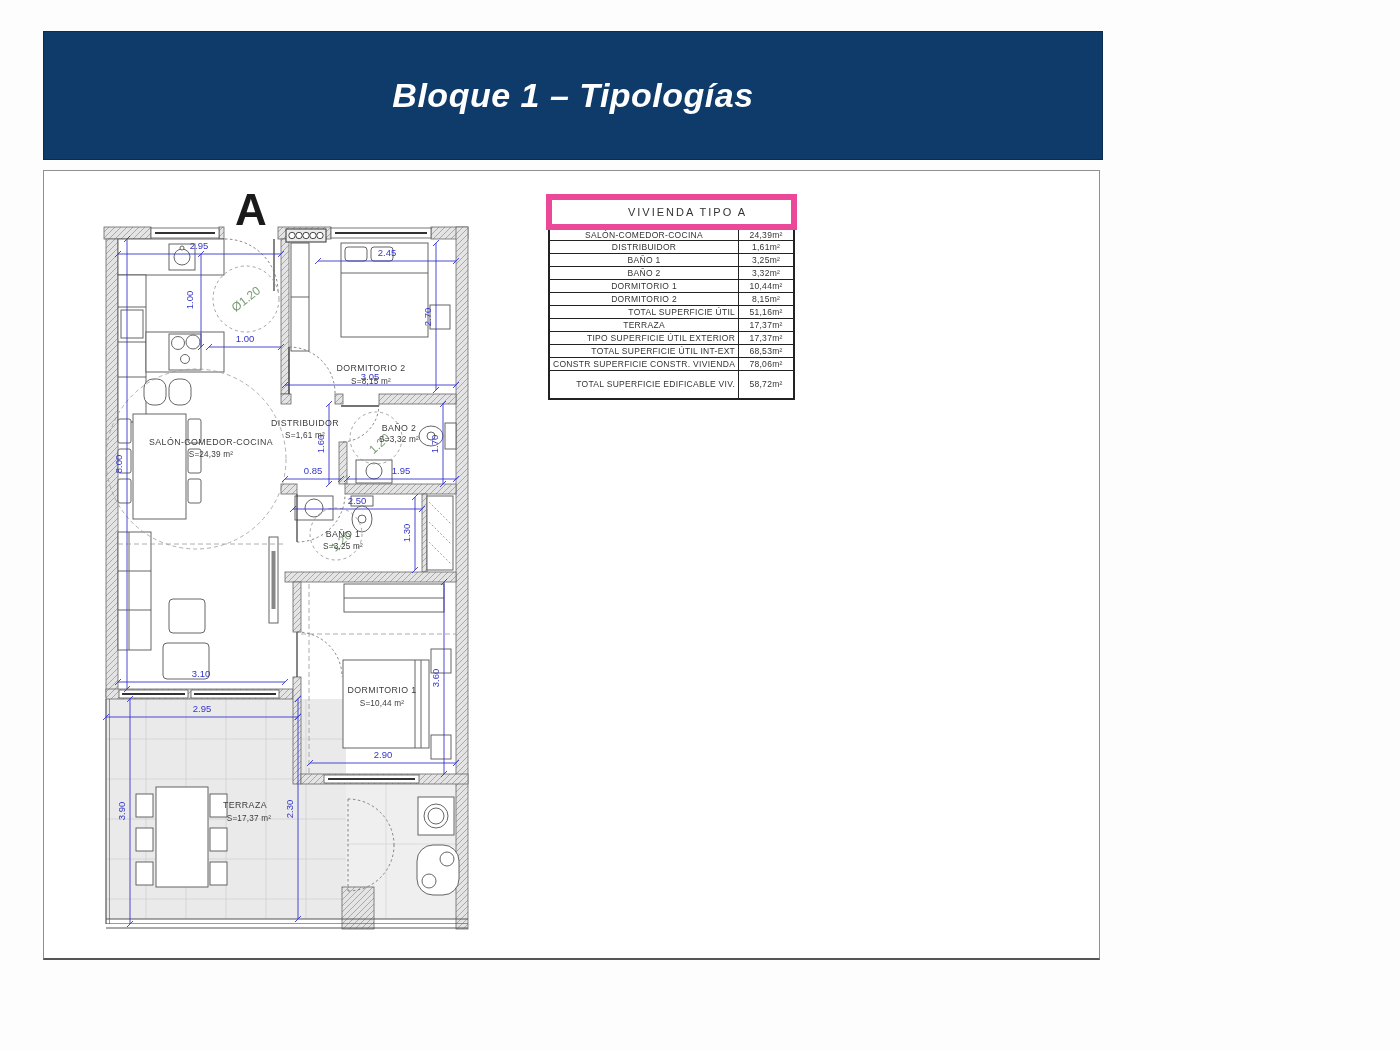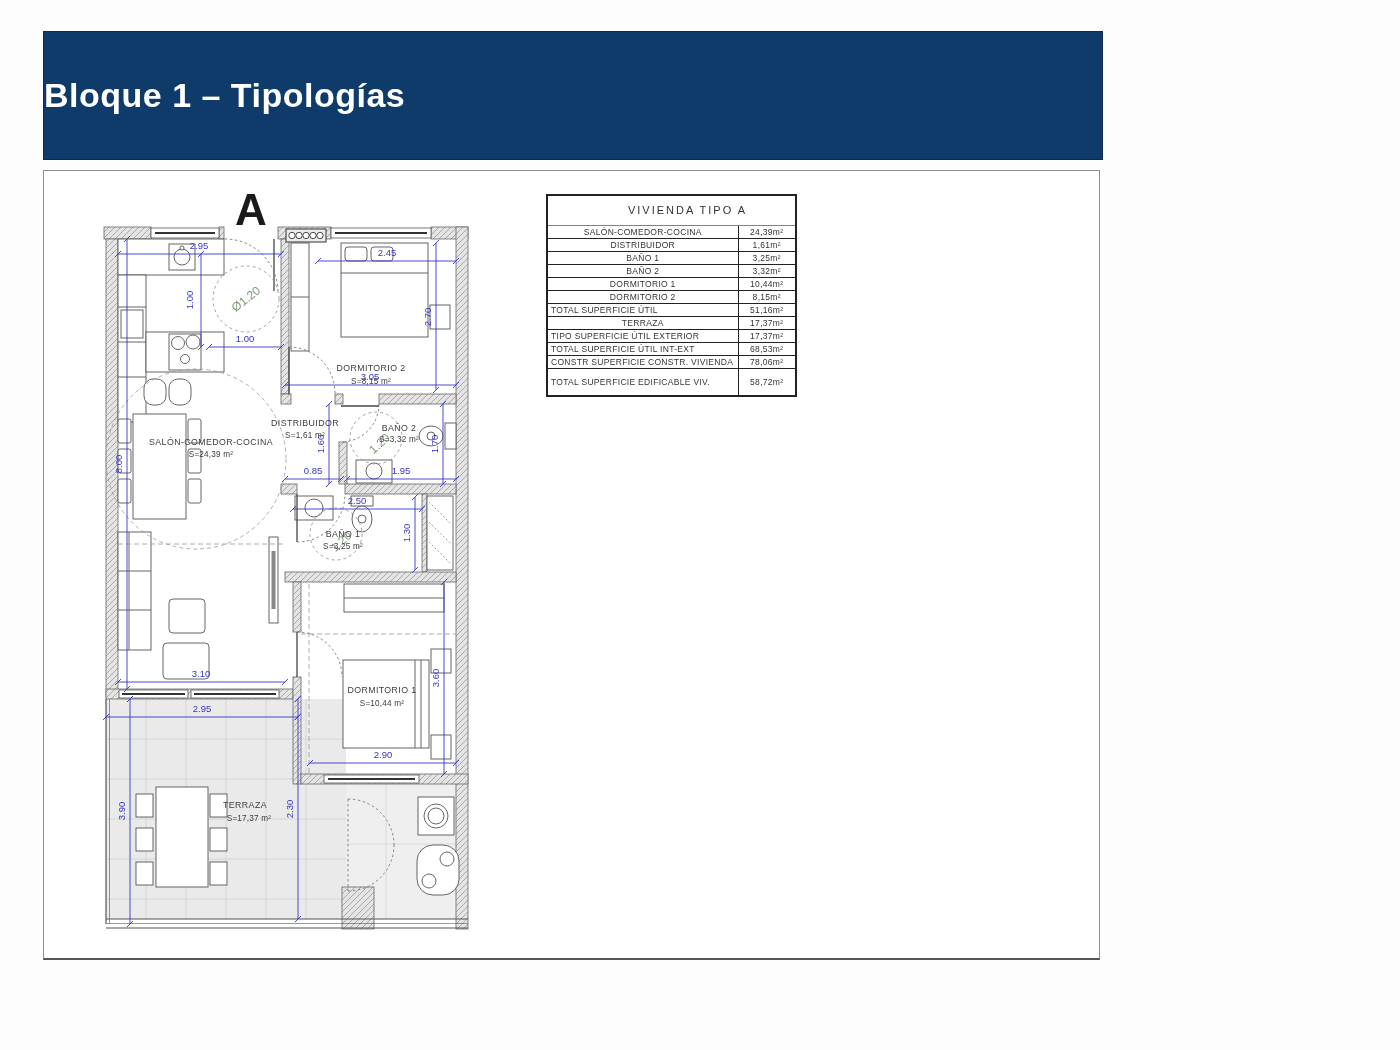--- a/index.html
+++ b/index.html
@@ -1,52 +1,53 @@
 <!DOCTYPE html>
 <html><head>
 <meta charset="utf-8">
 <style>
   * { margin:0; padding:0; box-sizing:border-box; }
   html,body { width:1400px; height:1050px; background:#fdfdfd; font-family:"Liberation Sans",sans-serif; position:relative; overflow:hidden; }
 
   .banner {
     position:absolute; left:43px; top:31px; width:1060px; height:129px;
     background:#0f3b6a; color:#fff; display:flex; flex-direction:column;
-    justify-content:center; align-items:flex-start; gap:8px;
+    justify-content:center; align-items:center; gap:8px;
     border:1px solid #0a2c50;
+    font-style:italic;
   }
   .banner .line { font-size:34px; font-weight:bold; letter-spacing:.5px; line-height:1.2; }
 
   .content {
     position:absolute; left:43px; top:170px; width:1057px; height:790px;
     background:#fff; border:1px solid #909090; border-bottom:2px solid #555;
   }
 
   .plan-svg { position:absolute; left:45px; top:16px; }
   svg text { font-family:"Liberation Sans",sans-serif; }
   .dimtxt { fill:#3535cc; font-size:9.5px; text-anchor:middle; }
   .roomtxt { fill:#3c3c3c; font-size:8.8px; letter-spacing:.4px; text-anchor:middle; }
   .areatxt { fill:#3c3c3c; font-size:8.2px; letter-spacing:.2px; text-anchor:middle; }
   .greentxt { fill:#7d9b78; font-size:12px; text-anchor:middle; }
 
   .surface-table {
     position:absolute; left:502px; top:23px; width:251px;
     border-collapse:collapse; border:2px solid #222; background:#fff;
   }
   .surface-table th {
-    border:1px solid #ec4899; color:#333; font-weight:normal;
+    border:6px solid #ec4899; color:#333; font-weight:normal;
     font-size:11px; letter-spacing:2px; text-align:center;padding-left:32px;
   }
   .surface-table th.t1 { height:30px; }
   .surface-table th.t2 { height:27px; }
   .surface-table td {
     border:1px solid #222; color:#333; font-size:8.5px; letter-spacing:.3px;
     height:13px; padding:0 3px; text-align:center; white-space:nowrap;
   }
-  .surface-table tr.left td.lbl { text-align:left; }
+  .surface-table tr.left td.lbl { text-align:right; }
   .surface-table td.val { width:58px;margin-left:37px; }
   .surface-table tr.tall td { height:28px; }
 </style>
 </head>
 <body>
 
 <div class="banner">
   <div class="line">Bloque 1 – Tipologías</div>
 </div>
 

